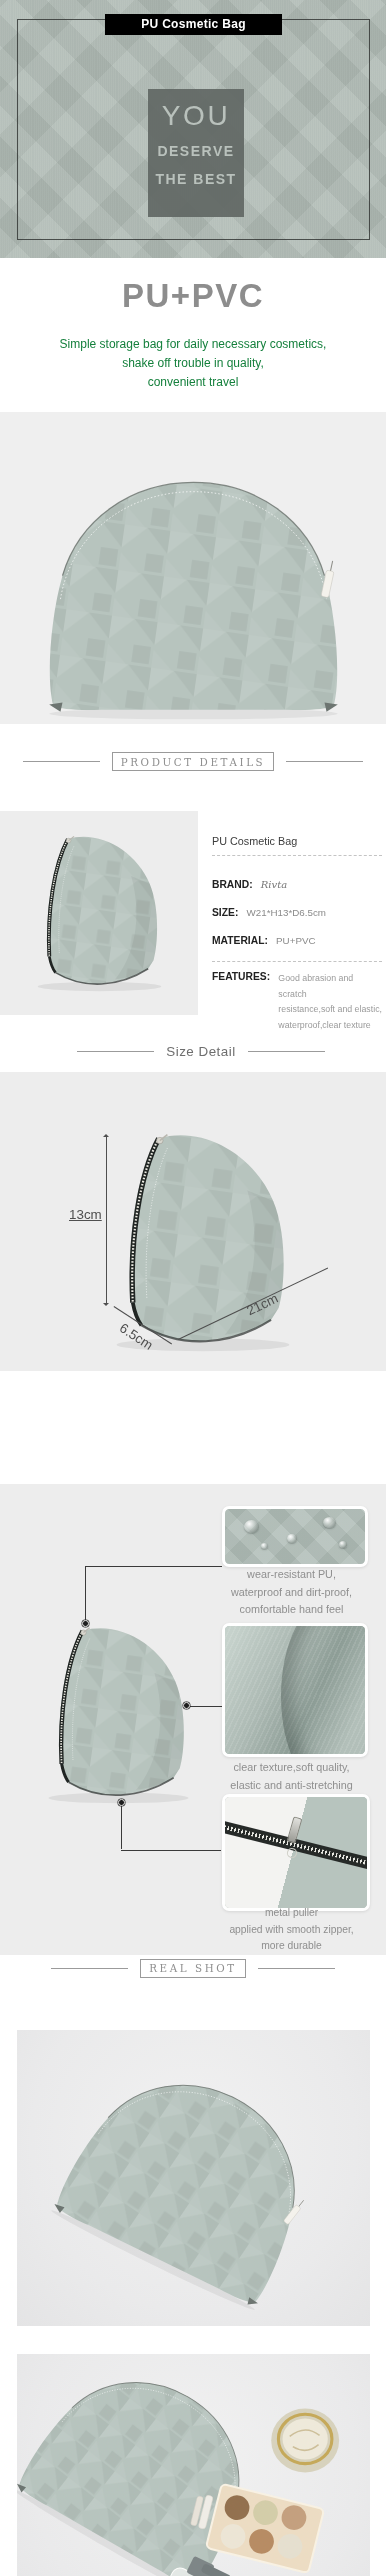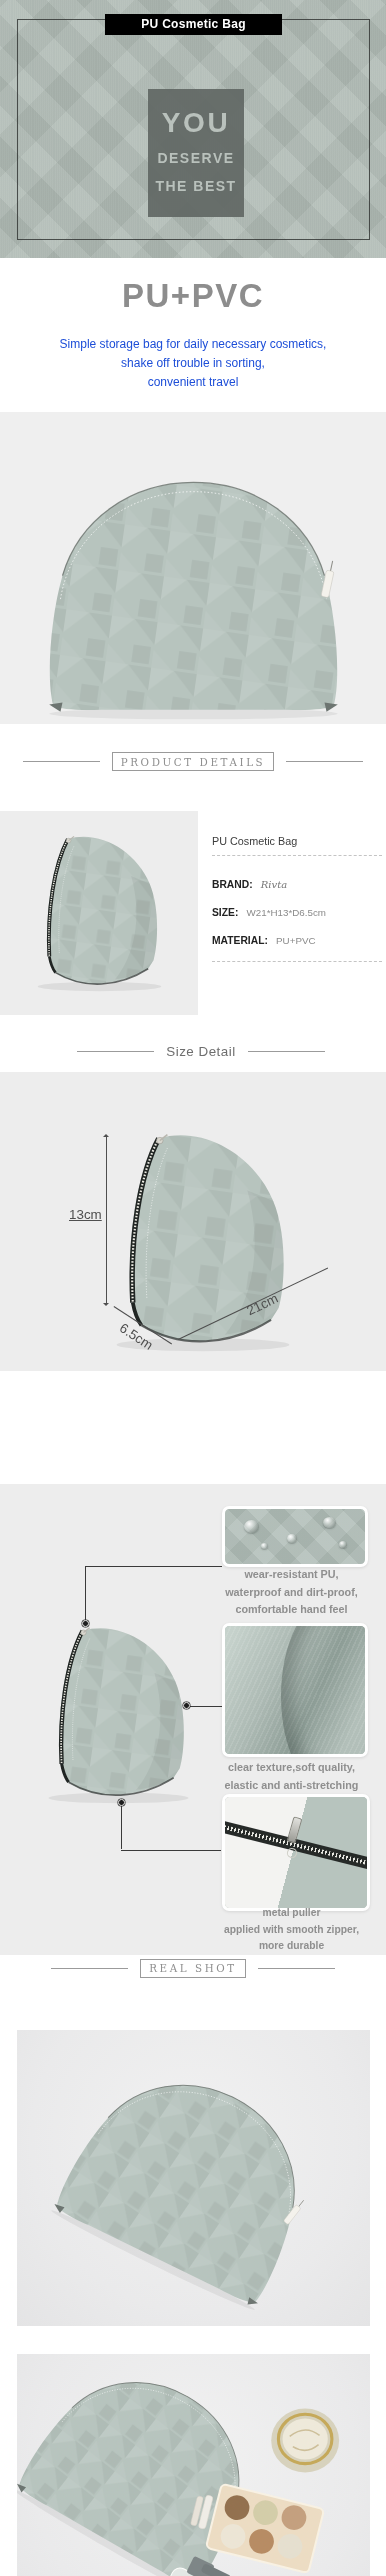--- a/index.html
+++ b/index.html
@@ -11,28 +11,28 @@
   .hero{left:0;top:0;width:386px;height:258px;background-color:#b2bdb7;
     background-image:
       repeating-linear-gradient(45deg, rgba(255,255,255,0.05) 0 21.6px, rgba(0,0,0,0.035) 21.6px 43px),
       repeating-linear-gradient(-45deg, rgba(255,255,255,0.045) 0 30px, rgba(0,0,0,0.03) 30px 60px),
       repeating-linear-gradient(90deg, rgba(255,255,255,0.02) 0 1px, rgba(0,0,0,0.015) 1px 2.1px);}
   .hero-border{left:17px;top:18.5px;width:351px;height:219px;border:0.5px solid rgba(45,48,46,0.8);}
   .hero-banner{left:105px;top:14px;width:177px;height:20.6px;background:#000;color:#fff;
     display:flex;align-items:center;justify-content:center;font-size:12px;font-weight:bold;letter-spacing:0.3px;}
   .hero-overlay{left:148px;top:89px;width:96px;height:128px;background:rgba(97,103,100,0.92);
     text-align:center;color:#b9c1bc;}
-  .hero-you{margin-top:18px;font-size:28px;font-weight:bold;letter-spacing:2.6px;}
+  .hero-you{margin-top:11px;font-size:28px;font-weight:normal;letter-spacing:2.6px;}
   .hero-deserve{margin-top:11.3px;font-size:14px;font-weight:bold;letter-spacing:1.5px;}
   .hero-best{margin-top:11.3px;font-size:14px;font-weight:bold;letter-spacing:1.5px;}
 
   
   .intro-title{left:0;top:277px;width:386px;text-align:center;font-size:33px;font-weight:bold;
     color:#8d8d8d;letter-spacing:1.5px;}
-  .intro-desc{left:0;top:335px;width:386px;text-align:center;font-size:12px;color:#1d4ed8;line-height:19px;}
+  .intro-desc{left:0;top:335px;width:386px;text-align:center;font-size:12px;color:#15803d;line-height:19px;}
 
   
   .gray-block{background:#efefef;}
   .photo-frame{background:radial-gradient(ellipse at 50% 38%, #f1f1f1 0%, #eaeaeb 65%, #e4e4e5 100%);}
 
   
   .sec-header{left:0;width:386px;display:flex;align-items:center;justify-content:center;gap:12px;}
   .sec-line{width:77px;height:0.5px;background:#9b9b9b;}
   .sec-box{border:0.5px solid #9a9a9a;color:#8f8f8f;font-family:"DejaVu Serif", serif;
     font-size:10.3px;letter-spacing:2.6px;padding:2.6px 8.2px;white-space:nowrap;}
@@ -74,21 +74,21 @@
   .zip-strip{position:absolute;left:-15.5px;top:44%;width:160%;height:12.4px;background:#262a28;transform:rotate(14deg);}
   .zip-teeth{position:absolute;left:0;top:4.1px;width:100%;height:4.1px;
     background:repeating-linear-gradient(90deg,#e8e8e2 0 1.5px, transparent 1.5px 3.6px);}
   .zip-pull{position:absolute;left:46%;top:18%;width:6.7px;height:24px;border-radius:2.1px;
     background:linear-gradient(#e0e0dc,#9a9a94);border:0.5px solid #87877f;transform:rotate(16deg);}
   .zip-ring{position:absolute;left:44%;top:46%;width:7.7px;height:7.7px;border-radius:50%;
     border:1.5px solid #cfcfc7;transform:rotate(16deg);}
   .connector{background:#3a3a3a;}
   .callout-dot{width:4.6px;height:4.6px;border-radius:50%;background:#1e1e1e;border:1px solid #f2f2f0;
     box-shadow:0 0 0 0.5px #1e1e1e;}
-  .caption{left:211px;width:161px;text-align:center;font-size:10.8px;line-height:17.5px;color:#8f8f8f;font-weight:bold;}
+  .caption{left:211px;width:161px;text-align:center;font-size:10.8px;line-height:17.5px;color:#8f8f8f;}
 </style>
 </head>
 <body>
 
 <svg width="0" height="0" style="position:absolute" aria-hidden="true">
   <defs>
     <pattern id="geo" width="90" height="90" patternUnits="userSpaceOnUse" patternTransform="rotate(8)">
       <polygon points="0,0 45,0 0,45" fill="rgba(255,255,255,0.10)"></polygon>
       <rect x="50" y="50" width="34" height="34" fill="rgba(0,0,0,0.05)"></rect>
       <polygon points="90,0 90,45 45,0" fill="rgba(0,0,0,0.045)"></polygon>
@@ -148,21 +148,21 @@
     <div class="abs hero-overlay">
       <div class="hero-you">YOU</div>
       <div class="hero-deserve">DESERVE</div>
       <div class="hero-best">THE BEST</div>
     </div>
   </div>
 
   <div class="abs intro-title">PU+PVC</div>
   <div class="abs intro-desc">
     <div>Simple storage bag for daily necessary cosmetics,</div>
-    <div>shake off trouble in sorting,</div>
+    <div>shake off trouble in quality,</div>
     <div>convenient travel</div>
   </div>
 
   <div class="abs gray-block" style="left:0;top:412px;width:386px;height:312px;">
     <svg class="abs" style="left:40px;top:54px;" width="307" height="256" viewBox="0 0 600 500">
       <use href="#sym-bag-front"></use>
     </svg>
   </div>
 
   <div class="abs sec-header" style="top:750px;height:23px;">
@@ -185,20 +185,28 @@
     </div>
     <div class="pd-row" style="margin-top:17.5px;">
       <span class="pd-label">SIZE:</span>
       <span class="pd-value">W21*H13*D6.5cm</span>
     </div>
     <div class="pd-row" style="margin-top:16.5px;">
       <span class="pd-label">MATERIAL:</span>
       <span class="pd-value">PU+PVC</span>
     </div>
     <div class="pd-divider" style="margin-top:15.5px;"></div>
+    <div class="pd-row" style="margin-top:9.3px;align-items:flex-start;">
+      <span class="pd-label">FEATURES:</span>
+      <span class="pd-feat-lines">
+        <div>Good abrasion and scratch</div>
+        <div>resistance,soft and elastic,</div>
+        <div>waterproof,clear texture</div>
+      </span>
+    </div>
   </div>
 
   <div class="abs sec-header" style="top:1041px;height:20.6px;padding-left:8px;">
     <div class="sec-line"></div>
     <div class="sec-plain">Size Detail</div>
     <div class="sec-line"></div>
   </div>
 
   <div class="abs" style="left:0;top:1072px;width:386px;height:299px;background:#ededed;">
     <svg class="abs" style="left:95px;top:52px;" width="216" height="233" viewBox="0 0 400 430">

